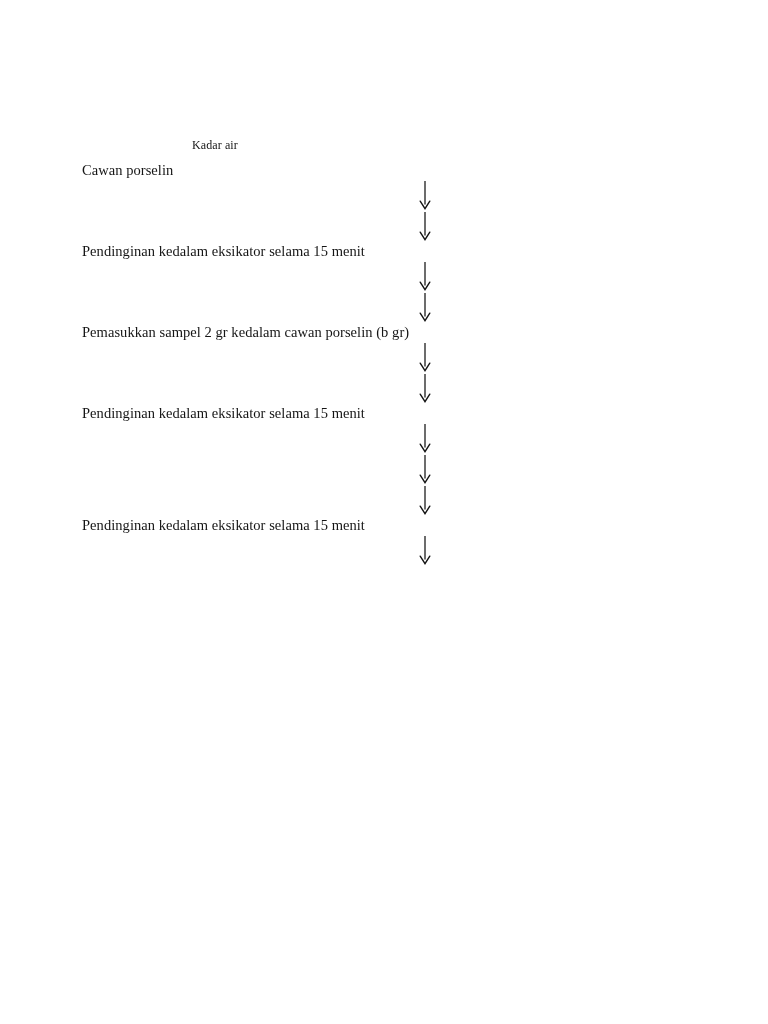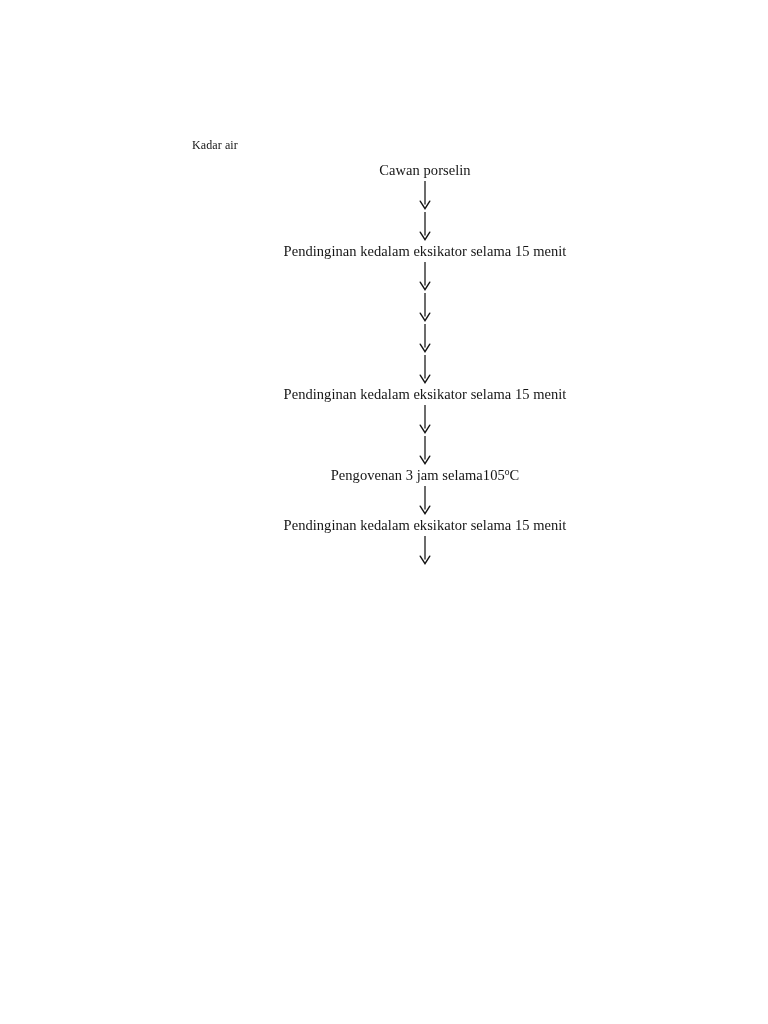--- a/index.html
+++ b/index.html
@@ -41,21 +41,20 @@
     left: 0;
     right: 0;
     top: 161px;
     display: flex;
     flex-direction: column;
     align-items: center;
   }
 
   .flow-step {
     width: 100%;
-    text-align: center;
     font-size: 14.5px;
     line-height: 19px;
     white-space: nowrap;
     letter-spacing: 0.05px;
     
     padding-left: 82px;
     box-sizing: border-box;
   }
 
   .flow-step .deg {
@@ -112,20 +111,21 @@
           <line x1="7" y1="0" x2="7" y2="23.5" stroke-width="1.25"></line>
           <polyline points="2.2,20.2 7,27.6 11.8,20.2" fill="none" stroke-width="1.4" stroke-linecap="round" stroke-linejoin="miter"></polyline>
         </svg>
       </div>
       <div class="flow-arrow">
         <svg width="14" height="29" viewBox="0 0 14 29" aria-hidden="true">
           <line x1="7" y1="0" x2="7" y2="23.5" stroke-width="1.25"></line>
           <polyline points="2.2,20.2 7,27.6 11.8,20.2" fill="none" stroke-width="1.4" stroke-linecap="round" stroke-linejoin="miter"></polyline>
         </svg>
       </div>
+      <div class="flow-step">Pemasukkan sampel 2 gr kedalam cawan porselin (b gr)</div>
       <div class="flow-arrow">
         <svg width="14" height="29" viewBox="0 0 14 29" aria-hidden="true">
           <line x1="7" y1="0" x2="7" y2="23.5" stroke-width="1.25"></line>
           <polyline points="2.2,20.2 7,27.6 11.8,20.2" fill="none" stroke-width="1.4" stroke-linecap="round" stroke-linejoin="miter"></polyline>
         </svg>
       </div>
       <div class="flow-arrow">
         <svg width="14" height="29" viewBox="0 0 14 29" aria-hidden="true">
           <line x1="7" y1="0" x2="7" y2="23.5" stroke-width="1.25"></line>
           <polyline points="2.2,20.2 7,27.6 11.8,20.2" fill="none" stroke-width="1.4" stroke-linecap="round" stroke-linejoin="miter"></polyline>
@@ -137,21 +137,20 @@
           <line x1="7" y1="0" x2="7" y2="23.5" stroke-width="1.25"></line>
           <polyline points="2.2,20.2 7,27.6 11.8,20.2" fill="none" stroke-width="1.4" stroke-linecap="round" stroke-linejoin="miter"></polyline>
         </svg>
       </div>
       <div class="flow-arrow">
         <svg width="14" height="29" viewBox="0 0 14 29" aria-hidden="true">
           <line x1="7" y1="0" x2="7" y2="23.5" stroke-width="1.25"></line>
           <polyline points="2.2,20.2 7,27.6 11.8,20.2" fill="none" stroke-width="1.4" stroke-linecap="round" stroke-linejoin="miter"></polyline>
         </svg>
       </div>
-      <div class="flow-step">Pengovenan 3 jam selama105<span class="deg">o</span>C</div>
       <div class="flow-arrow">
         <svg width="14" height="29" viewBox="0 0 14 29" aria-hidden="true">
           <line x1="7" y1="0" x2="7" y2="23.5" stroke-width="1.25"></line>
           <polyline points="2.2,20.2 7,27.6 11.8,20.2" fill="none" stroke-width="1.4" stroke-linecap="round" stroke-linejoin="miter"></polyline>
         </svg>
       </div>
       <div class="flow-step">Pendinginan kedalam eksikator selama 15 menit</div>
       <div class="flow-arrow">
         <svg width="14" height="29" viewBox="0 0 14 29" aria-hidden="true">
           <line x1="7" y1="0" x2="7" y2="23.5" stroke-width="1.25"></line>

